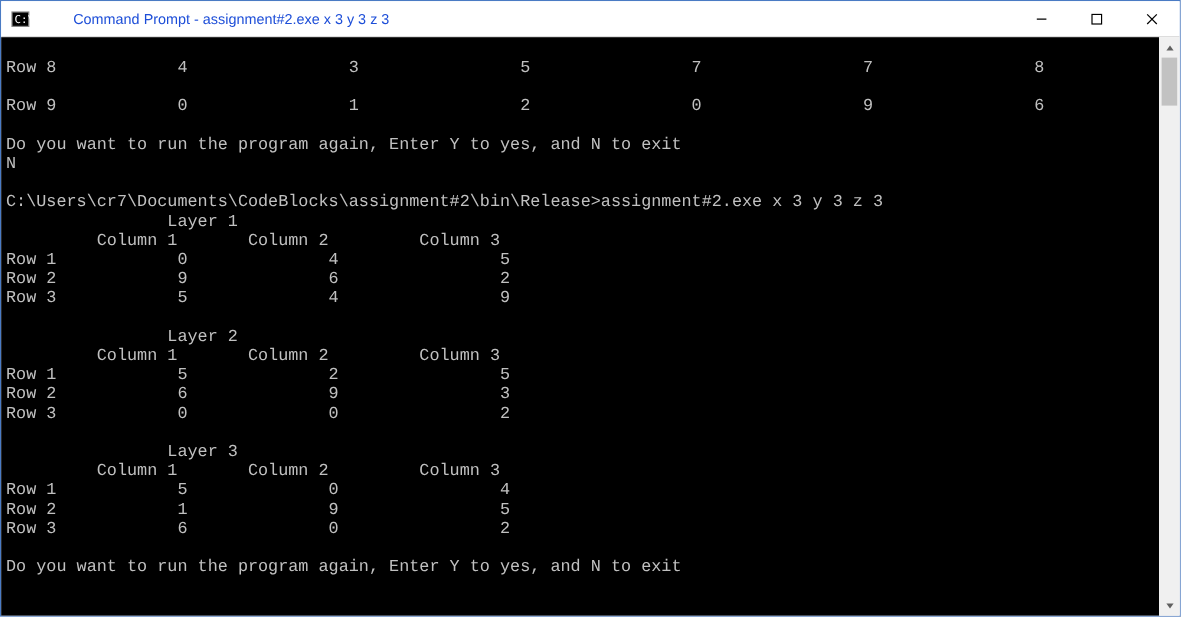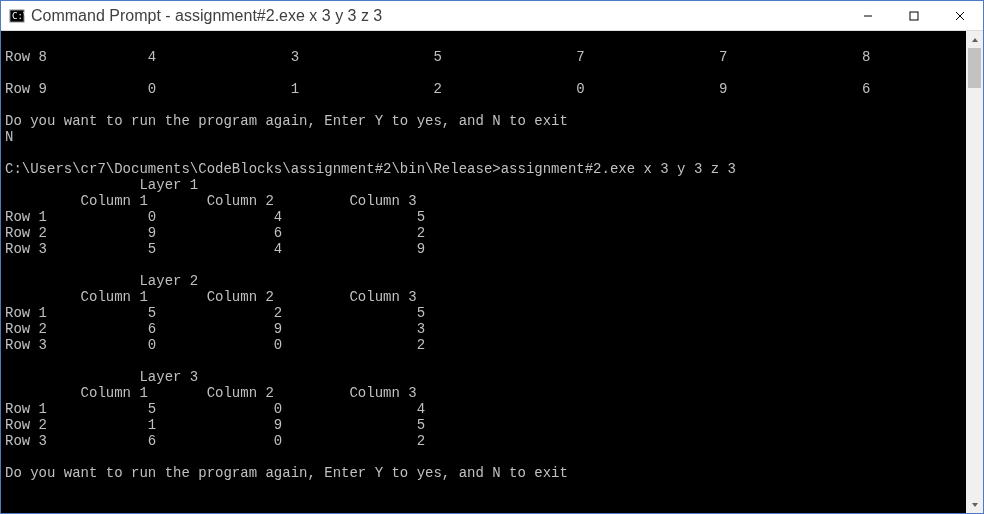--- a/index.html
+++ b/index.html
@@ -28,23 +28,24 @@
     .titlebar-icon {
       width: 16px;
       height: 16px;
       margin-left: 8px;
       margin-right: 6px;
       display: inline-flex;
       align-items: center;
       justify-content: center;
     }
     .titlebar-title {
-      font-size: 16px;
-      color: #404040;
+      font-size: 12px;
+      color: #1d4ed8;
       flex: 0 0 auto;
+      margin-left: 30px;
     }
     .titlebar-spacer { flex: 1; }
     .titlebar-buttons {
       display: flex;
       height: 100%;
     }
     .tb-btn {
       width: 46px;
       height: 100%;
       display: flex;

